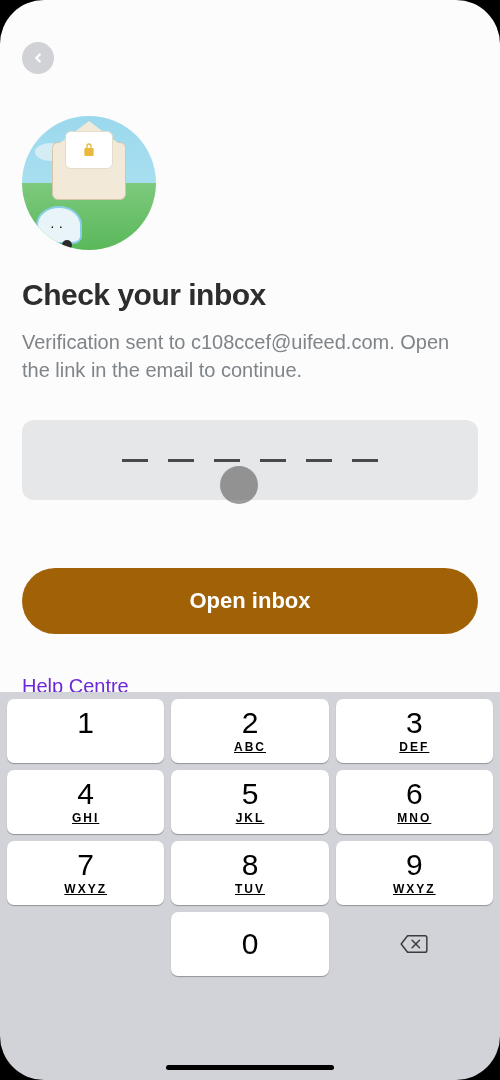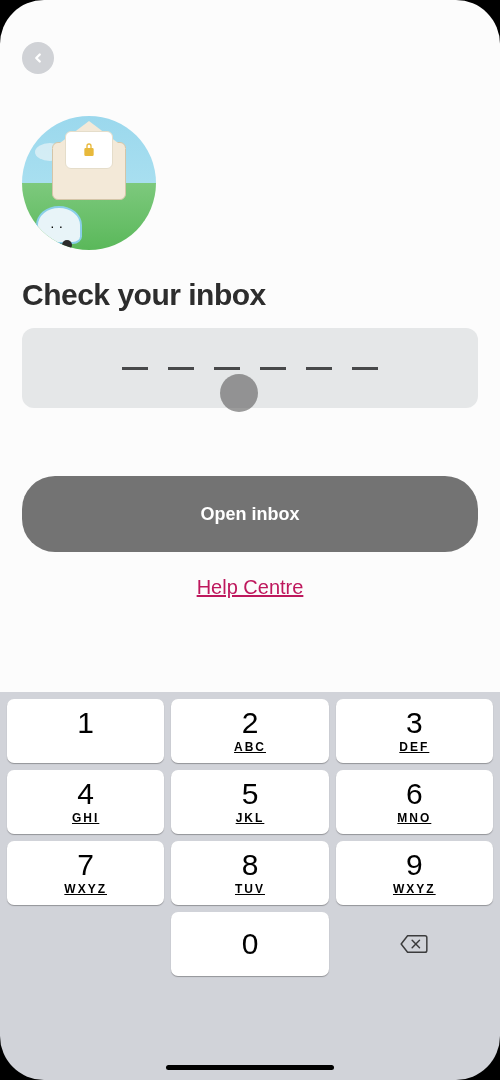--- a/index.html
+++ b/index.html
@@ -15,22 +15,22 @@
     .envelope-paper { position: absolute; top: -12px; left: 50%; transform: translateX(-50%); width: 48px; height: 38px; background: #fff; border: 1px solid #e5ddca; border-radius: 6px; display: flex; align-items: center; justify-content: center; }
     .lock { width: 16px; height: 16px; }
     .waze-char { position: absolute; bottom: 6px; left: 14px; width: 46px; height: 38px; background: #e8f4f8; border-radius: 50% 50% 20% 50%; border: 2px solid #8acfe8; }
     .waze-char::before { content: ""; position: absolute; bottom: -8px; left: 6px; width: 10px; height: 10px; background: #2c2c2c; border-radius: 50%; box-shadow: 18px 0 0 #2c2c2c; }
     .waze-face { position: absolute; top: 10px; left: 12px; font-size: 14px; }
     .title { font-size: 30px; font-weight: 800; color: #2d2d2d; margin-bottom: 16px; letter-spacing: -0.5px; }
     .desc { font-size: 20px; color: #7f8488; line-height: 1.4; margin-bottom: 36px; }
     .code-field { width: 100%; height: 80px; background: #e5e7e8; border-radius: 12px; display: flex; align-items: center; justify-content: center; gap: 20px; position: relative; margin-bottom: 68px; }
     .dash { width: 26px; height: 3px; background: #48494a; }
     .focus-dot { position: absolute; width: 38px; height: 38px; background: rgba(90,90,90,0.6); border-radius: 50%; left: 198px; top: 46px; }
-    .primary-btn { width: 100%; height: 76px; background: #737373; color: #fff; border: none; border-radius: 33px; font-size: 18px; font-weight: 600; cursor: pointer; margin-bottom: 24px; }
-    .help-link { display: block; text-align: center; color: #be185d; font-size: 20px; text-decoration: underline; cursor: pointer; }
+    .primary-btn { width: 100%; height: 66px; background: #a16207; color: #fff; border: none; border-radius: 33px; font-size: 22px; font-weight: 600; cursor: pointer; margin-bottom: 24px; }
+    .help-link { display: block; text-align: left; color: #6d28d9; font-size: 20px; text-decoration: underline; cursor: pointer; margin-top: 17px; }
     .keypad { position: absolute; bottom: 0; left: 0; right: 0; height: 388px; background: #d1d3d9; padding: 7px 7px 0 7px; }
     .key-row { display: flex; gap: 7px; margin-bottom: 7px; }
     .key { flex: 1; height: 64px; background: #fff; border-radius: 7px; display: flex; flex-direction: column; align-items: center; justify-content: center; cursor: pointer; box-shadow: 0 1px 1px rgba(0,0,0,0.3); }
     .key-digit { font-size: 30px; font-weight: 400; line-height: 1; color: #000; }
     .key-letters { font-size: 12px; font-weight: 700; letter-spacing: 2px; color: #000; margin-top: 2px; text-decoration: underline; }
     .key-letters.empty { height: 14px; }
     .key-spacer { flex: 1; }
     .key-backspace { flex: 1; display: flex; align-items: center; justify-content: center; cursor: pointer; }
     .key-backspace svg { width: 30px; height: 22px; }
     .home-indicator { position: absolute; bottom: 10px; left: 50%; transform: translateX(-50%); width: 168px; height: 5px; background: #000; border-radius: 3px; z-index: 50; }
@@ -54,20 +54,21 @@
             <path d="M12 2a4 4 0 0 0-4 4v3H7a2 2 0 0 0-2 2v8a2 2 0 0 0 2 2h10a2 2 0 0 0 2-2v-8a2 2 0 0 0-2-2h-1V6a4 4 0 0 0-4-4zm-2 4a2 2 0 0 1 4 0v3h-4V6z"></path>
           </svg>
       </div>
     </div>
     <div class="waze-char">
       <div class="waze-face">· ·<br>◡</div>
     </div>
   </div>
 
   <h1 class="title">Check your inbox</h1>
+  <p class="desc">Verification sent to c108ccef@uifeed.com. Open the link in the email to continue.</p>
 
   <div class="code-field">
     <div class="dash"></div>
     <div class="dash"></div>
     <div class="dash"></div>
     <div class="dash"></div>
     <div class="dash"></div>
     <div class="dash"></div>
     <div class="focus-dot"></div>
   </div>

